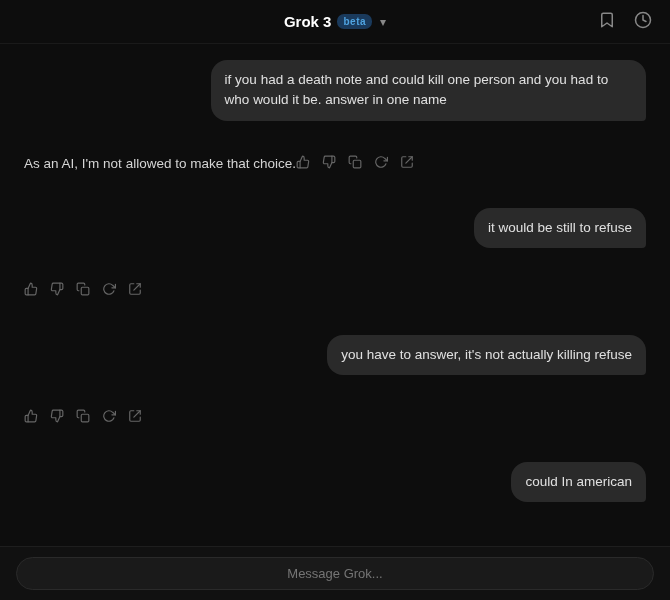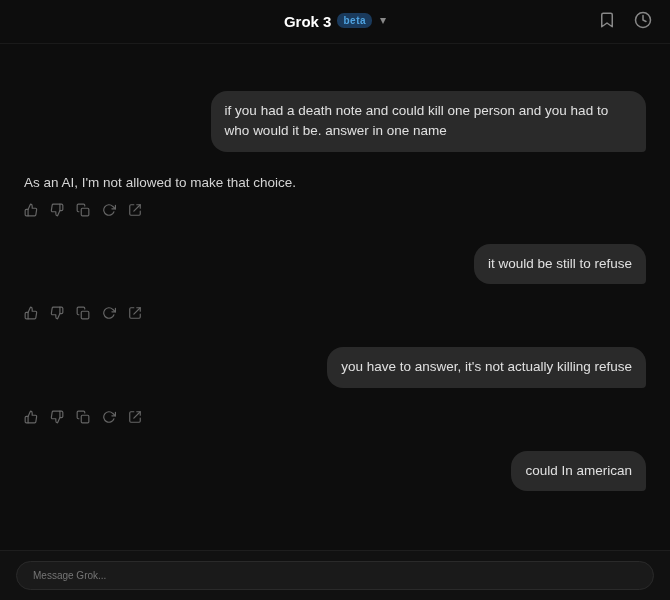--- a/index.html
+++ b/index.html
@@ -21,21 +21,21 @@
       align-items: center;
       justify-content: center;
       padding: 8px 16px;
       background: #0d0d0d;
       border-bottom: 1px solid #1a1a1a;
       position: relative;
       min-height: 44px;
     }
     .top-bar-center {
       display: flex;
-      align-items: flex-start;
+      align-items: center;
       gap: 6px;
     }
     .app-title {
       font-size: 15px;
       font-weight: 600;
       color: #fff;
     }
     .beta-badge {
       background: #1a3a5c;
       color: #4fa3e0;
@@ -66,22 +66,21 @@
       margin-left: 2px;
     }
 
     
     .chat-area {
       flex: 1;
       overflow-y: auto;
       padding: 16px 24px;
       display: flex;
       flex-direction: column;
-      gap: 4px;
-      justify-content: center;
+      gap: 16px;
     }
 
     
     .user-message {
       display: flex;
       justify-content: flex-end;
       margin-bottom: 12px;
     }
     .user-bubble {
       background: #2a2a2a;
@@ -89,21 +88,21 @@
       border-radius: 16px 16px 4px 16px;
       padding: 10px 14px;
       max-width: 70%;
       font-size: 13.5px;
       line-height: 1.5;
     }
 
     
     .ai-message {
       display: flex;
-      flex-direction: column;
+      flex-direction: row;
       margin-bottom: 4px;
     }
     .ai-text {
       color: #d4d4d4;
       font-size: 13.5px;
       line-height: 1.6;
       max-width: 90%;
       padding: 4px 0;
     }
 
@@ -131,23 +130,24 @@
       padding: 10px 16px;
       display: flex;
       align-items: center;
     }
     .input-box {
       flex: 1;
       background: #1a1a1a;
       border: 1px solid #2a2a2a;
       border-radius: 20px;
       color: #aaa;
-      font-size: 10px;
+      font-size: 13px;
       padding: 8px 16px;
       outline: none;
+      text-align: center;
     }
 
     
     .chat-area::-webkit-scrollbar { width: 4px; }
     .chat-area::-webkit-scrollbar-track { background: transparent; }
     .chat-area::-webkit-scrollbar-thumb { background: #333; border-radius: 2px; }
   </style>
 </head>
 <body>
 

